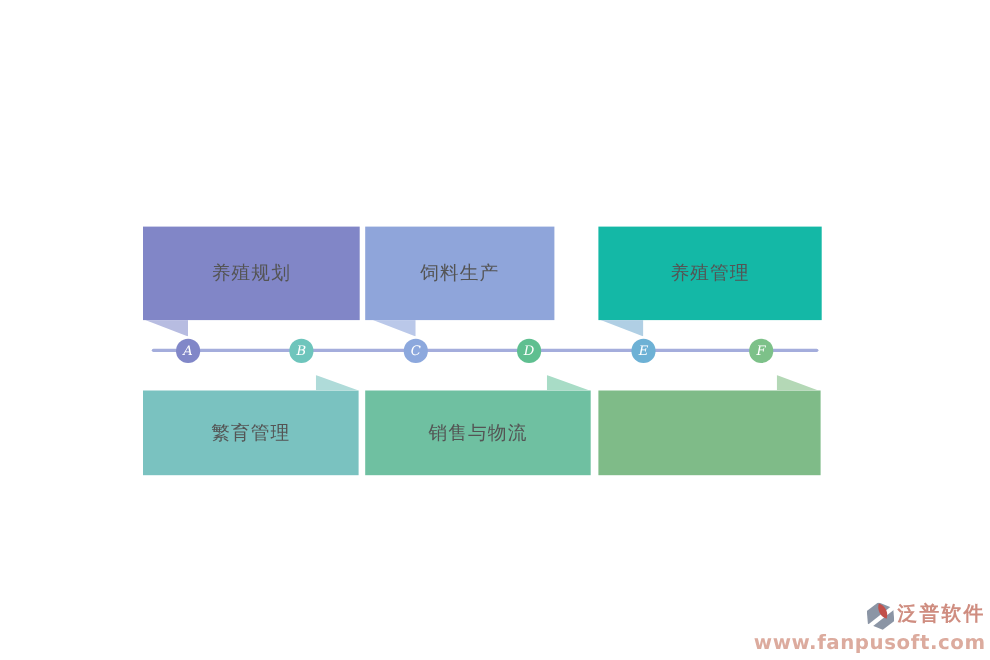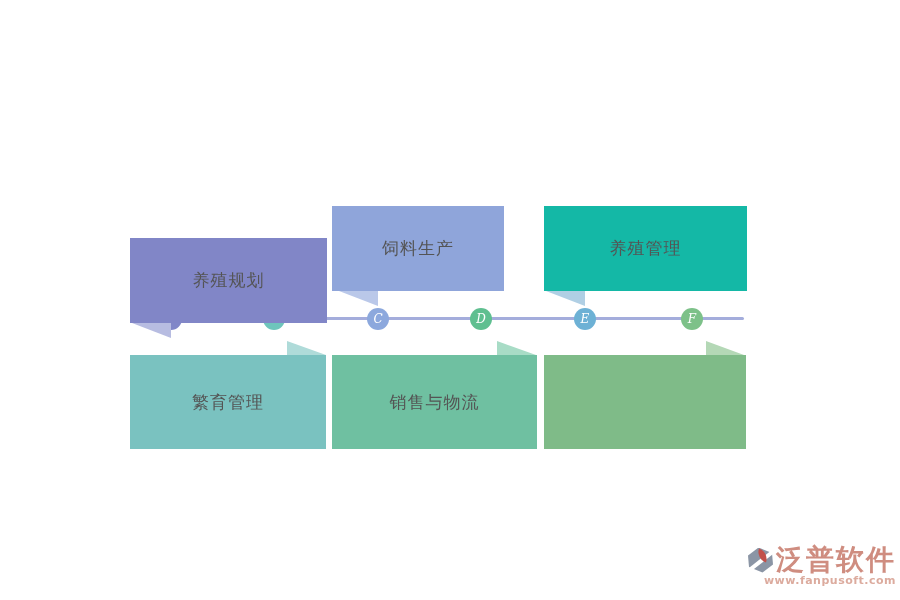--- a/index.html
+++ b/index.html
@@ -22,37 +22,37 @@
   }
   .n0{left:160px}.n1{left:263px}.n2{left:367px}.n3{left:470px}.n4{left:574px}.n5{left:681px}
   
   .step{
     position:absolute;display:flex;align-items:center;justify-content:center;
     color:#545454;font-size:17px;letter-spacing:1px;
   }
   .step .tail{position:absolute;}
   .row-top .step{top:206px;height:85px;}
   .row-top .tail{top:85px;width:39px;height:15px;clip-path:polygon(0 0,100% 0,100% 100%);}
-  .row-bottom .step{top:355px;height:94px;}
+  .row-bottom .step{top:355px;height:77px;}
   .row-bottom .tail{top:-14px;width:39px;height:14px;clip-path:polygon(0 0,0 100%,100% 100%);}
   .t0{left:130px;width:197px}.t1{left:332px;width:172px}.t2{left:544px;width:203px}
   .b0{left:130px;width:196px}.b1{left:332px;width:205px}.b2{left:544px;width:202px}
   .t0 .tail{left:2px}.t1 .tail{left:7px}.t2 .tail{left:2px}
   .b0 .tail{left:157px}.b1 .tail{left:165px}.b2 .tail{left:162px;width:38px}
   
   .watermark{
     position:absolute;right:4px;top:547px;display:flex;flex-direction:column;
     align-items:flex-end;
   }
   .wm-row{display:flex;align-items:center;gap:3px;}
   .wm-brand{
-    font-family:Liberation Sans, sans-serif;
-    font-size:28px;font-weight:bold;letter-spacing:2px;line-height:26px;
+    font-family:Liberation Mono, monospace;
+    font-size:18px;font-weight:bold;letter-spacing:2px;line-height:26px;
   }
-  .wm-url{font-size:11px;font-weight:bold;letter-spacing:0.5px;margin-top:1px;}
+  .wm-url{font-size:18px;font-weight:bold;letter-spacing:0.5px;margin-top:1px;}
   .wm-icon{position:relative;width:25px;height:25px;}
   .wm-icon .hex{
     position:absolute;inset:0;background:#8b95a5;
     clip-path:polygon(42% 0,96% 22%,100% 68%,58% 100%,4% 78%,0 32%);
   }
   .wm-icon .stripe{
     position:absolute;left:-4px;top:11px;width:34px;height:4px;background:#ffffff;
     transform:rotate(-38deg);
   }
   .wm-icon .leaf{
@@ -69,21 +69,21 @@
   <div class="tl-line" style="background: rgb(164, 173, 220);"></div>
 
   <div class="tl-node n0" style="background: rgb(129, 135, 200);">A</div>
   <div class="tl-node n1" style="background: rgb(110, 197, 188);">B</div>
   <div class="tl-node n2" style="background: rgb(140, 168, 221);">C</div>
   <div class="tl-node n3" style="background: rgb(95, 191, 144);">D</div>
   <div class="tl-node n4" style="background: rgb(109, 177, 213);">E</div>
   <div class="tl-node n5" style="background: rgb(125, 193, 137);">F</div>
 
   <div class="row-top">
-    <div class="step t0" style="background: rgb(129, 134, 199); margin-top: 32px;">
+    <div class="step t0" style="background: rgb(129, 134, 199);">
       <span>养殖规划</span>
       <div class="tail" style="background: rgb(183, 188, 225);"></div>
     </div>
     <div class="step t1" style="background: rgb(143, 165, 218);">
       <span>饲料生产</span>
       <div class="tail" style="background: rgb(186, 200, 233);"></div>
     </div>
     <div class="step t2" style="background: #14b8a6;">
       <span>养殖管理</span>
       <div class="tail" style="background: rgb(176, 207, 228);"></div>

